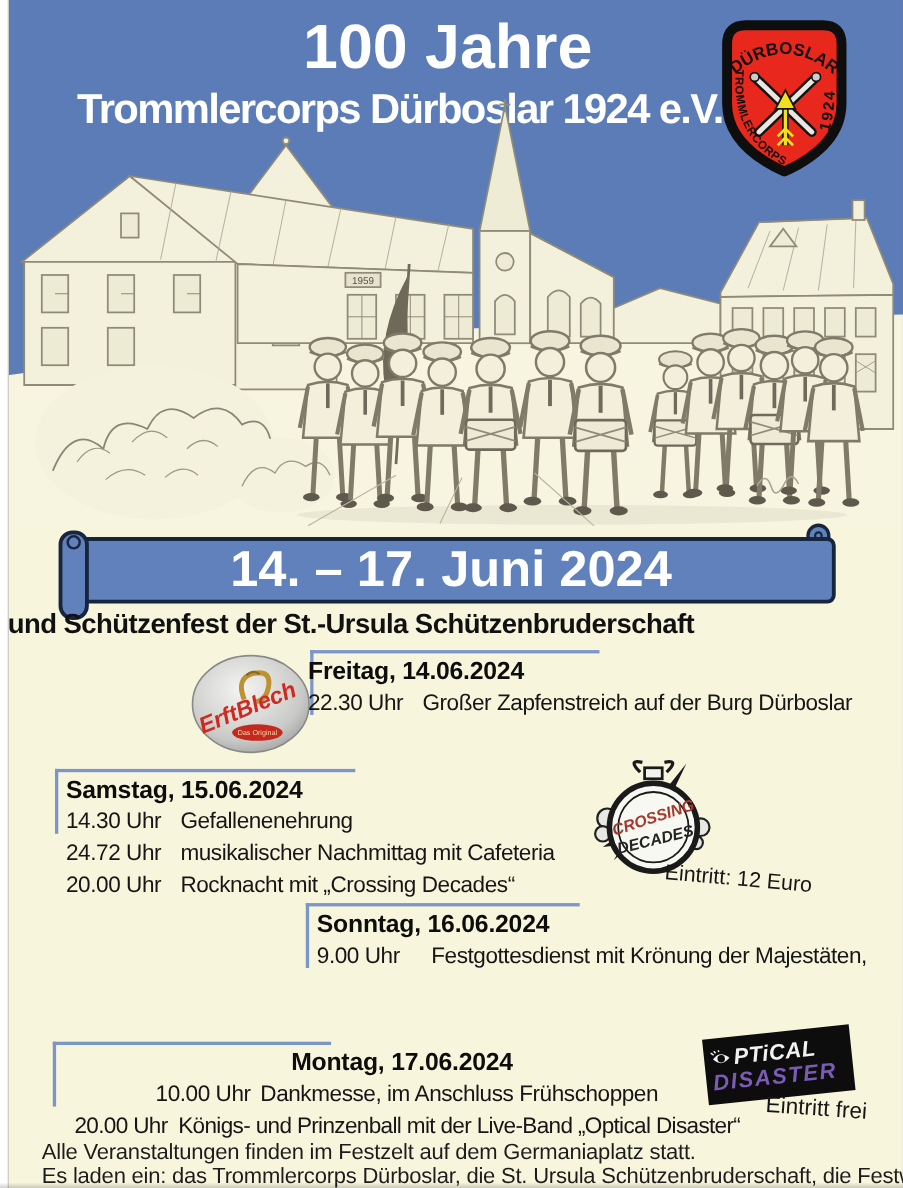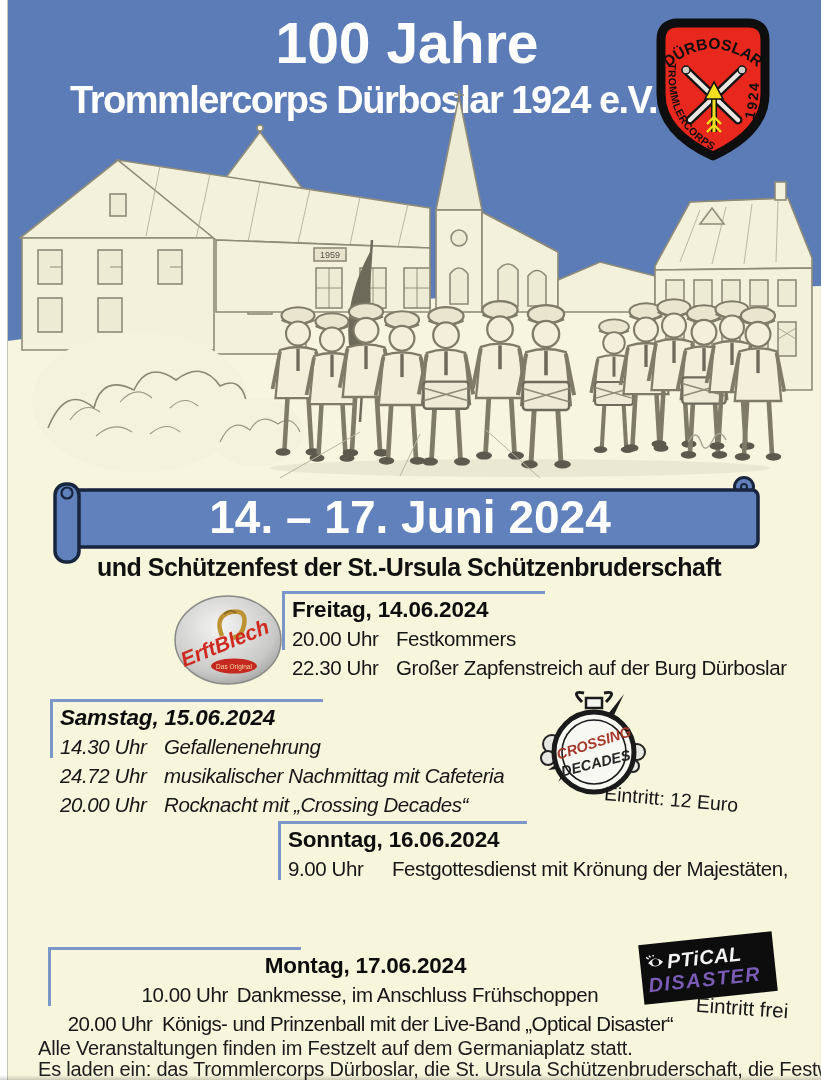--- a/index.html
+++ b/index.html
@@ -14,21 +14,21 @@
       background:linear-gradient(to bottom, rgba(0,0,0,0), rgba(0,0,0,0.18));}
   
   .sky{left:7px;top:0;width:814px;height:478px;background:#5b7cb7;}
   .title1{left:7px;top:10px;width:800px;text-align:center;color:#ffffff;font-weight:bold;
           font-size:57px;letter-spacing:0px;white-space:nowrap;}
   .title2{left:7px;top:79px;width:650px;text-align:right;color:#ffffff;font-weight:bold;
           font-size:38px;letter-spacing:-1.5px;white-space:nowrap;}
   
   .banner-text{left:64px;top:488px;width:692px;height:58px;display:flex;align-items:center;justify-content:center;
           color:#ffffff;font-weight:bold;font-size:46px;letter-spacing:0;white-space:nowrap;z-index:12;}
-  .subtitle{left:7px;top:553px;width:804px;text-align:center;color:#111111;font-weight:bold;
+  .subtitle{left:7px;top:553px;width:804px;text-align:left;color:#111111;font-weight:bold;
           font-size:25px;letter-spacing:-0.5px;white-space:nowrap;}
   
   .corner{border-top:3px solid #7b97c9;border-left:3px solid #7b97c9;}
   .day{font-size:22.5px;font-weight:bold;color:#0d0d0d;letter-spacing:-0.2px;line-height:29px;white-space:nowrap;}
   .row{font-size:20.5px;color:#161616;letter-spacing:-0.4px;line-height:29px;white-space:nowrap;}
   .row .t{display:inline-block;width:104px;}
   .note{color:#161616;font-weight:normal;white-space:nowrap;z-index:20;}
   
   .optical{left:641px;top:938px;width:134px;height:60px;background:#0d0d0d;transform:rotate(-6deg);
            display:flex;flex-direction:column;justify-content:center;padding:2px 6px;box-sizing:border-box;z-index:15;}
@@ -223,28 +223,27 @@
     <g>
       <path d="M50,42 q-8,-20 9,-24 q16,-3 13,13 q-2,11 -11,13" fill="none" stroke="#bd9232" stroke-width="4.5"></path>
       <path d="M52,20 q6,-6 12,-1" fill="none" stroke="#8a6a1f" stroke-width="2"></path>
     </g>
     <text x="54" y="56" font-size="21" font-weight="bold" font-style="italic" fill="#cf2a20" text-anchor="middle" transform="rotate(-22 54 52)">ErftBlech</text>
     <ellipse cx="62" cy="72" rx="23" ry="7.5" fill="#c4281e"></ellipse>
     <text x="62" y="74.5" font-size="6.5" fill="#f5d9a8" text-anchor="middle">Das Original</text>
   </svg>
 
   <div class="abs corner" style="left:282px;top:591px;width:260px;height:56px;"></div>
-  <div class="abs" style="left:292px;top:595px;">
+  <div class="abs" style="left:280px;top:595px;">
     <div class="day">Freitag, 14.06.2024</div>
-    <div class="row"><span class="t">20.00 Uhr</span><span class="d">Festkommers</span></div>
     <div class="row"><span class="t">22.30 Uhr</span><span class="d">Großer Zapfenstreich auf der Burg Dürboslar</span></div>
   </div>
 
   <div class="abs corner" style="left:50px;top:699px;width:270px;height:56px;"></div>
-  <div class="abs" style="left:60px;top:703px;font-style:italic;">
+  <div class="abs" style="left:60px;top:703px;">
     <div class="day">Samstag, 15.06.2024</div>
     <div class="row"><span class="t">14.30 Uhr</span><span class="d">Gefallenenehrung</span></div>
     <div class="row"><span class="t">24.72 Uhr</span><span class="d">musikalischer Nachmittag mit Cafeteria</span></div>
     <div class="row"><span class="t">20.00 Uhr</span><span class="d">Rocknacht mit „Crossing Decades“</span></div>
   </div>
 
   <svg class="abs" style="left:524px;top:690px;" width="140" height="118" viewBox="0 0 140 118">
     <path d="M100,4 L76,34 L87,32 L64,70 L92,42 L81,44 Z" fill="#1a1a1a"></path>
     <path d="M24,80 L52,60 L44,72 L66,62 L34,92 L42,78 Z" fill="#1a1a1a"></path>
     <rect x="62" y="8" width="16" height="10" fill="#f4f4ef" stroke="#1a1a1a" stroke-width="2.5"></rect>

